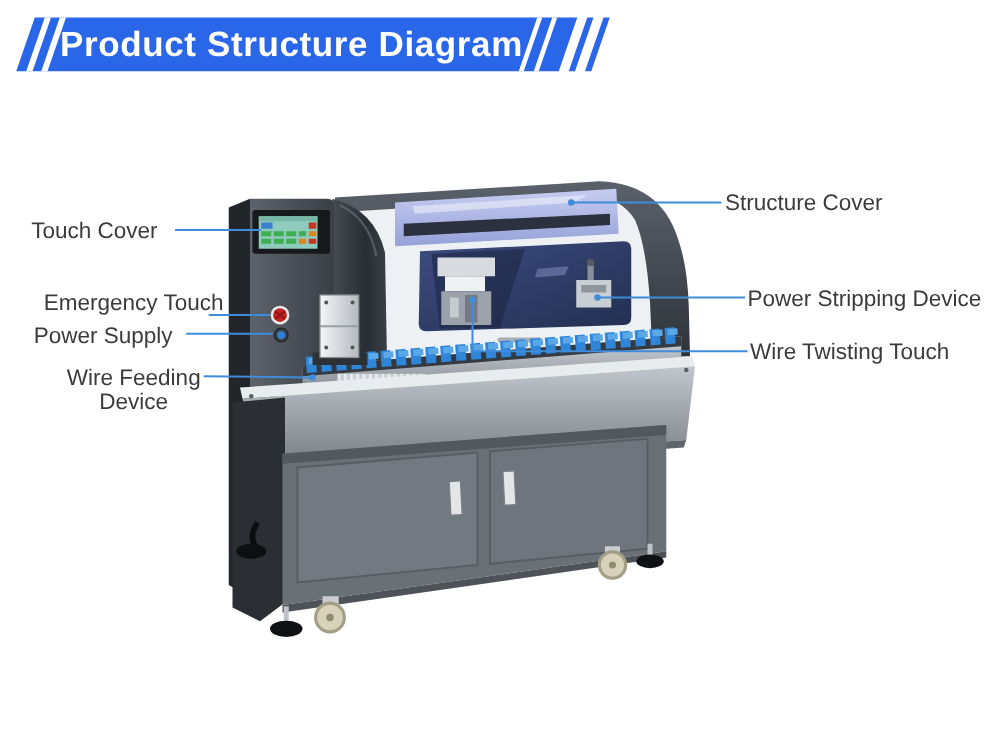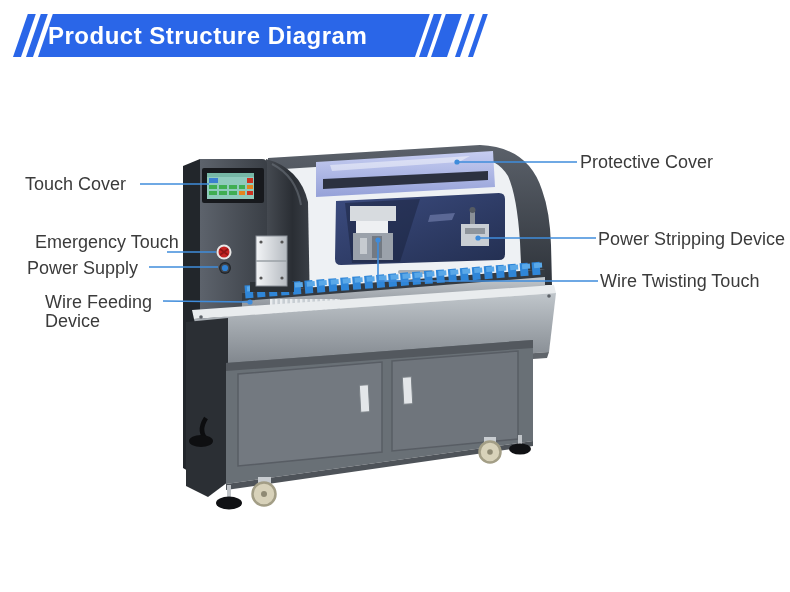--- a/index.html
+++ b/index.html
@@ -12,27 +12,27 @@
     position:absolute;left:13px;top:14px;width:434px;height:43px;
     background:#2a66e8;transform:skewX(-19deg);transform-origin:bottom left;
   }
   .banner .stripe{position:absolute;top:0;height:100%;width:4.5px;background:#ffffff;}
   .stripe-out{
     position:absolute;top:14px;height:43px;width:4.5px;background:#2a66e8;
     transform:skewX(-19deg);transform-origin:bottom left;
   }
   .banner-title{
     position:absolute;left:48px;top:14px;height:43px;line-height:43px;
-    font-size:24px;font-weight:bold;color:#ffffff;letter-spacing:.5px;white-space:nowrap;
+    font-size:28px;font-weight:bold;color:#ffffff;letter-spacing:.5px;white-space:nowrap;
   }
   
   .part-label{
     position:absolute;color:#3b3b3b;font-size:18px;line-height:19px;white-space:nowrap;
   }
-  .wrap2{white-space:normal;width:124px;}
+  .wrap2{white-space:normal;width:124px;text-align:center;}
   
   .machine-svg{position:absolute;left:0;top:0;}
 </style>
 </head>
 <body>
 
 <div class="banner">
   <div class="stripe" style="left:8px"></div>
   <div class="stripe" style="left:20px"></div>
   <div class="stripe" style="right:16px"></div>
@@ -229,15 +229,15 @@
     <circle cx="478" cy="238" r="2.6" stroke="none"></circle>
     <polyline points="378,240 378,281 598,281" fill="none"></polyline>
     <circle cx="378" cy="240" r="2.6" stroke="none"></circle>
   </g>
 </svg>
 
 <div class="part-label" style="left:25px;top:175px">Touch Cover</div>
 <div class="part-label" style="left:35px;top:233px">Emergency Touch</div>
 <div class="part-label" style="left:27px;top:259px">Power Supply</div>
 <div class="part-label wrap2" style="left:45px;top:293px">Wire Feeding Device</div>
-<div class="part-label" style="left:580px;top:153px">Protective Cover</div>
+<div class="part-label" style="left:580px;top:153px">Structure Cover</div>
 <div class="part-label" style="left:598px;top:230px">Power Stripping Device</div>
 <div class="part-label" style="left:600px;top:272px">Wire Twisting Touch</div>
 
 </body></html>

